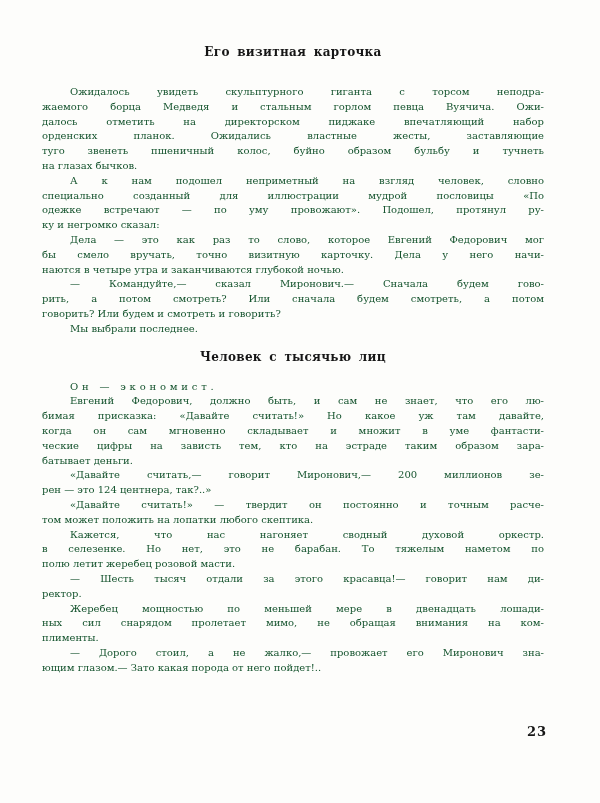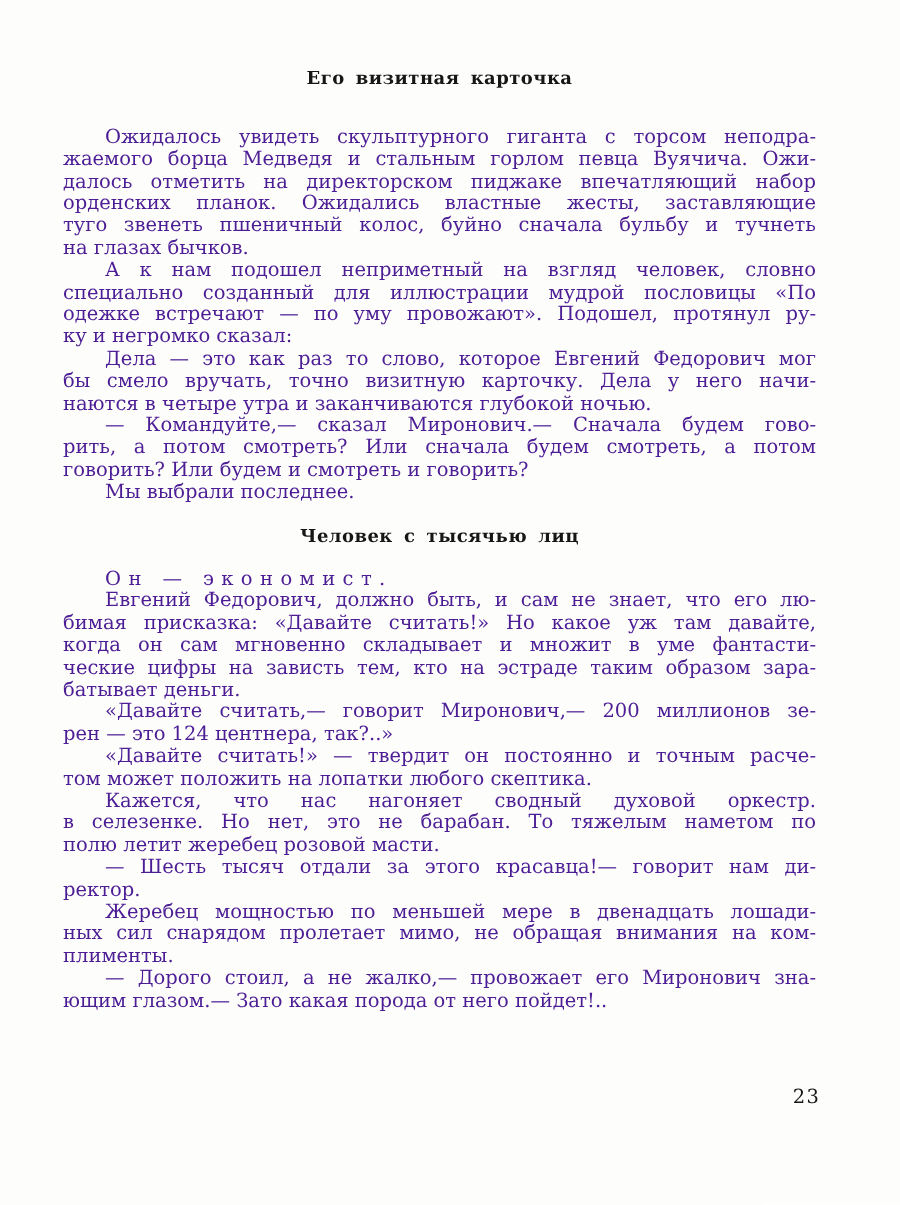--- a/index.html
+++ b/index.html
@@ -27,59 +27,59 @@
     margin: 0 0 26px 0;
     color: #161616;
   }
   .heading.mid {
     margin: 13px 0 16px 0;
   }
   .para {
     margin: 0;
   }
   .line {
-    font-size: 13px;
+    font-size: 10px;
     line-height: 14.8px;
     font-weight: 500;
     text-align: justify;
     text-align-last: justify;
     white-space: normal;
-    color: #4c1d95;
+    color: #14532d;
   }
   .line.last {
     text-align-last: left;
   }
   .line.indent {
     text-indent: 28px;
   }
   .line.spaced {
     letter-spacing: 0.38em;
   }
   .pagenum {
     position: absolute;
     right: 53px;
     top: 724px;
     font-size: 13px;
-    font-weight: 400;
+    font-weight: 700;
     letter-spacing: 1px;
     color: #161616;
   }
 </style>
 </head>
 <body>
 
 <div class="page">
   <div id="content">
       <div class="heading">Его визитная карточка</div>
       <div class="para">
         <div class="line indent">Ожидалось увидеть скульптурного гиганта с торсом неподра-</div>
         <div class="line">жаемого борца Медведя и стальным горлом певца Вуячича. Ожи-</div>
         <div class="line">далось отметить на директорском пиджаке впечатляющий набор</div>
         <div class="line">орденских планок. Ожидались властные жесты, заставляющие</div>
-        <div class="line">туго звенеть пшеничный колос, буйно сначала бульбу и тучнеть</div>
+        <div class="line">туго звенеть пшеничный колос, буйно образом бульбу и тучнеть</div>
         <div class="line last">на глазах бычков.</div>
       </div>
       <div class="para">
         <div class="line indent">А к нам подошел неприметный на взгляд человек, словно</div>
         <div class="line">специально созданный для иллюстрации мудрой пословицы «По</div>
         <div class="line">одежке встречают — по уму провожают». Подошел, протянул ру-</div>
         <div class="line last">ку и негромко сказал:</div>
       </div>
       <div class="para">
         <div class="line indent">Дела — это как раз то слово, которое Евгений Федорович мог</div>

